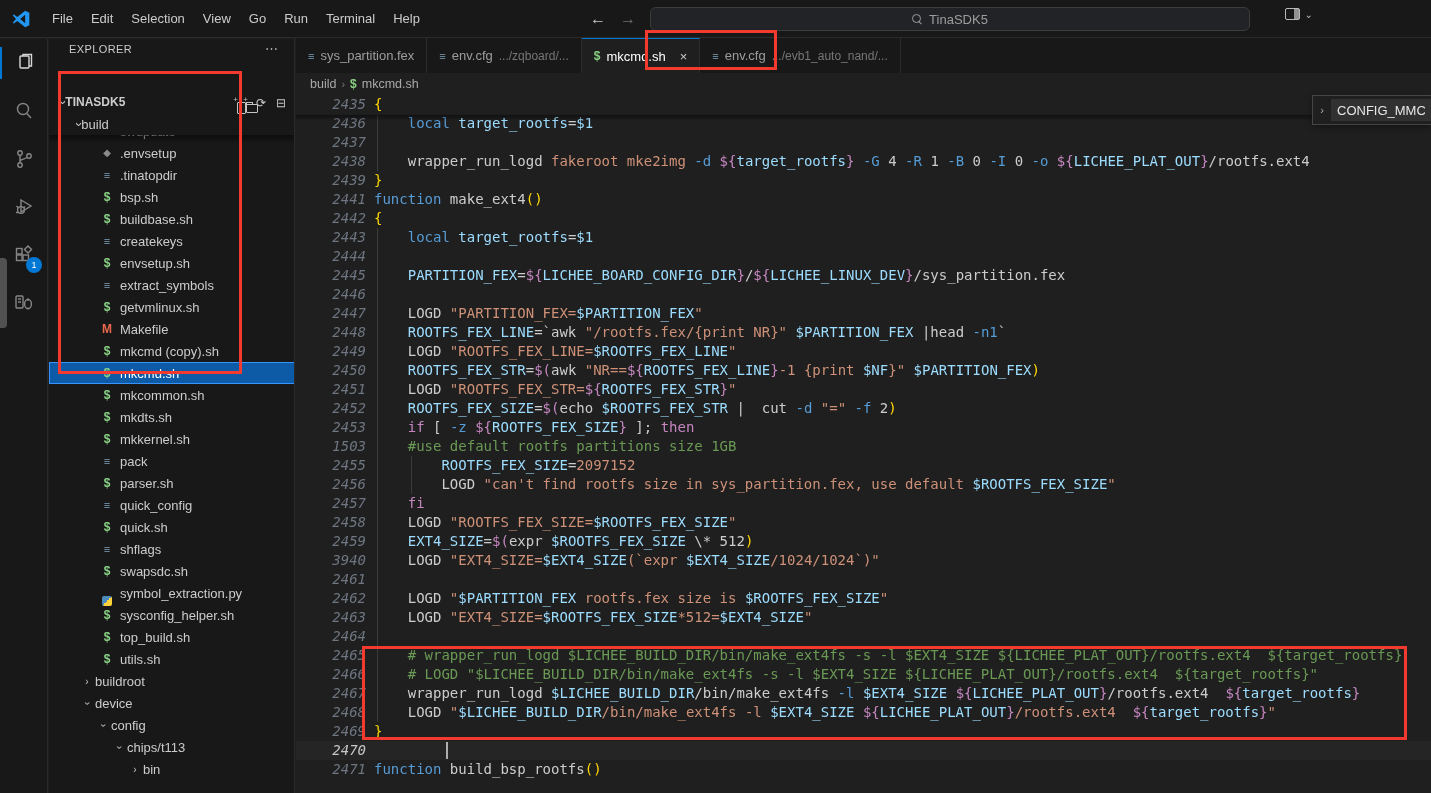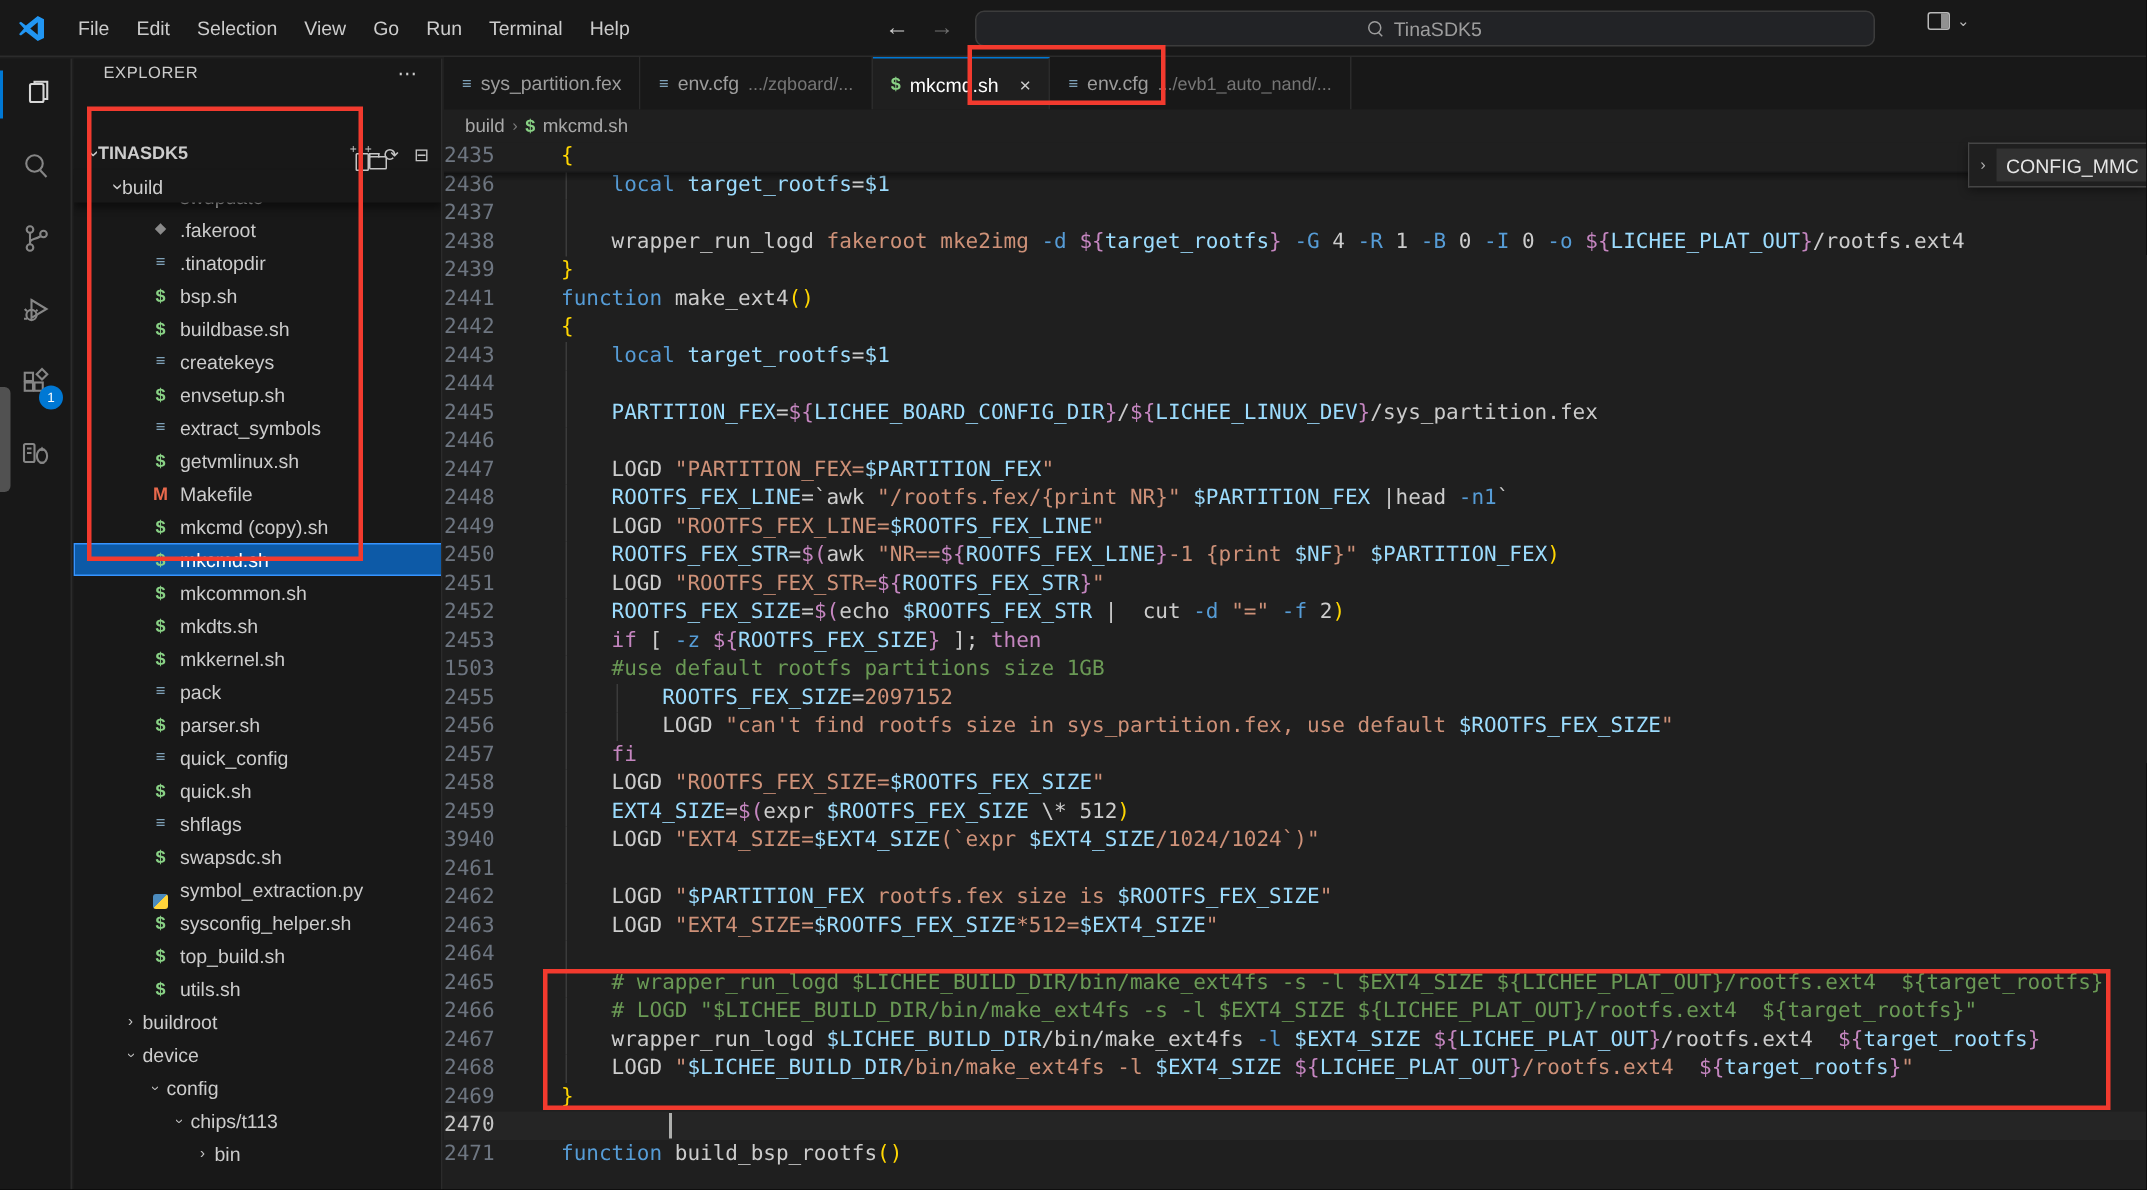--- a/index.html
+++ b/index.html
@@ -77,21 +77,21 @@
   .tico-shell { color:#89d185; font-weight:bold; font-size:12px; }
   .tico-list { color:#7fa1b8; font-size:11px; }
   #breadcrumb { position:absolute; left:0; top:34px; width:1135px; height:22px; display:flex; align-items:center;
     padding-left:14px; color:#a9a9a9; font-size:12.5px; gap:5px; background:#1f1f1f; }
   .bc-sep { color:#7a7a7a; font-size:11px; }
 
   
   #code { position:absolute; left:0; top:56px; width:1135px; height:698px; background:#1f1f1f;
     font-family:"DejaVu Sans Mono", monospace; font-size:14px; }
   .code-line { position:relative; height:19px; line-height:19px; white-space:pre; }
-  .code-line .ln { position:absolute; left:0; top:0; width:58px; text-align:left; color:#6e7681; }
+  .code-line .ln { position:absolute; left:12px; top:0; width:58px; text-align:right; color:#6e7681;font-style:italic; }
   .code-line .txt { position:absolute; left:78px; top:0; }
   .code-line.cur .ln { color:#c6c6c6; }
   .code-line.cur { background:rgba(255,255,255,.027); }
   .tok-w{color:#cccccc} .tok-kw{color:#569cd6} .tok-var{color:#9cdcfe} .tok-str{color:#ce9178}
   .tok-ctl{color:#c586c0} .tok-com{color:#6a9955} .tok-br{color:#ffd602}
   .iguide { position:absolute; top:0; width:1px; height:19px; background:#3b3b3b; }
   .cursor-bar { position:absolute; left:150px; top:1px; width:1.5px; height:17px; background:#aeafad; }
   #sticky-shadow { position:absolute; left:0; top:19px; width:1135px; height:7px;
     background:linear-gradient(to bottom, rgba(0,0,0,.5), rgba(0,0,0,0)); pointer-events:none; }
   #sticky-line-border { position:absolute; left:0; top:19px; width:1135px; height:1px; background:#333436; }
@@ -192,21 +192,21 @@
       <span id="explorer-title">EXPLORER</span>
       <span class="more-dots">⋯</span>
     </div>
     <div id="tree">
         <div class="trow" style="top: 62px; padding-left: 50px; opacity: 0.85;">
           <span class="fico list">≡</span>
           <span>swupdate</span>
         </div>
         <div class="trow" style="top: 84px; padding-left: 50px;">
           <span class="fico git">◆</span>
-          <span>.fakeroot</span>
+          <span>.envsetup</span>
         </div>
         <div class="trow" style="top: 106px; padding-left: 50px;">
           <span class="fico list">≡</span>
           <span>.tinatopdir</span>
         </div>
         <div class="trow" style="top: 128px; padding-left: 50px;">
           <span class="fico shell">$</span>
           <span>bsp.sh</span>
         </div>
         <div class="trow" style="top: 150px; padding-left: 50px;">

